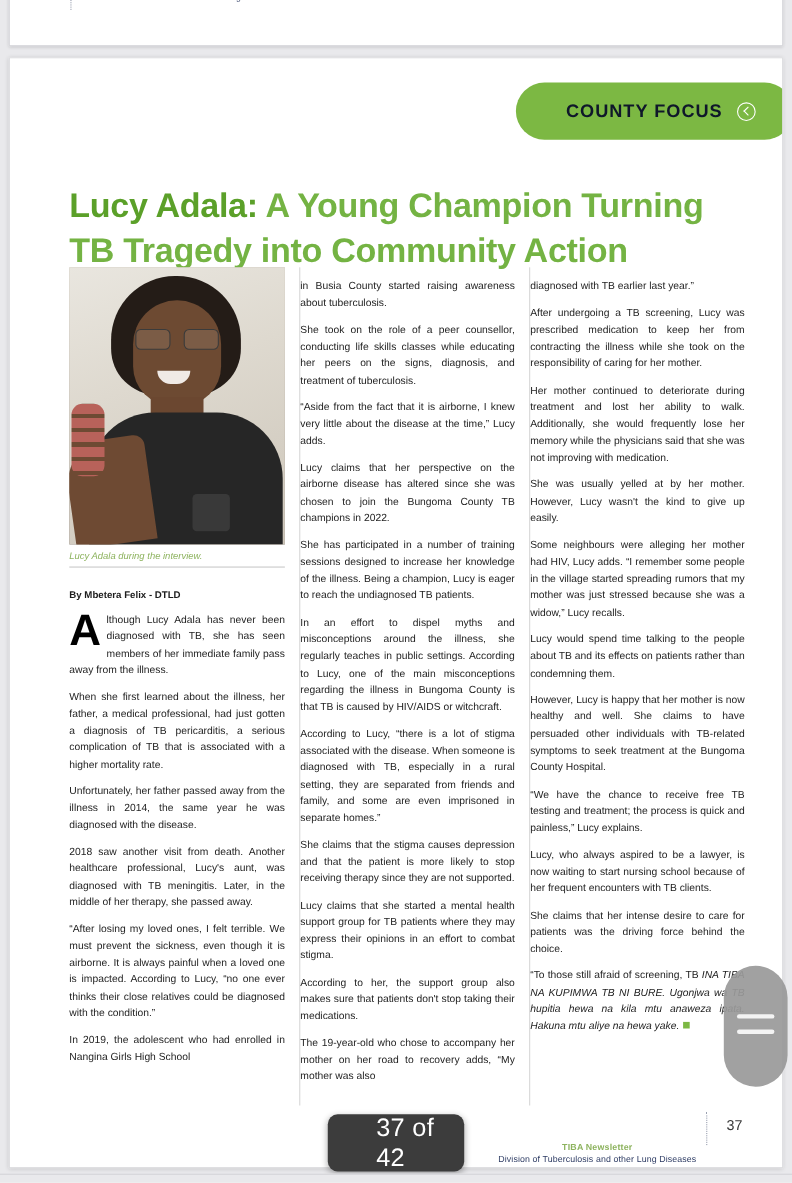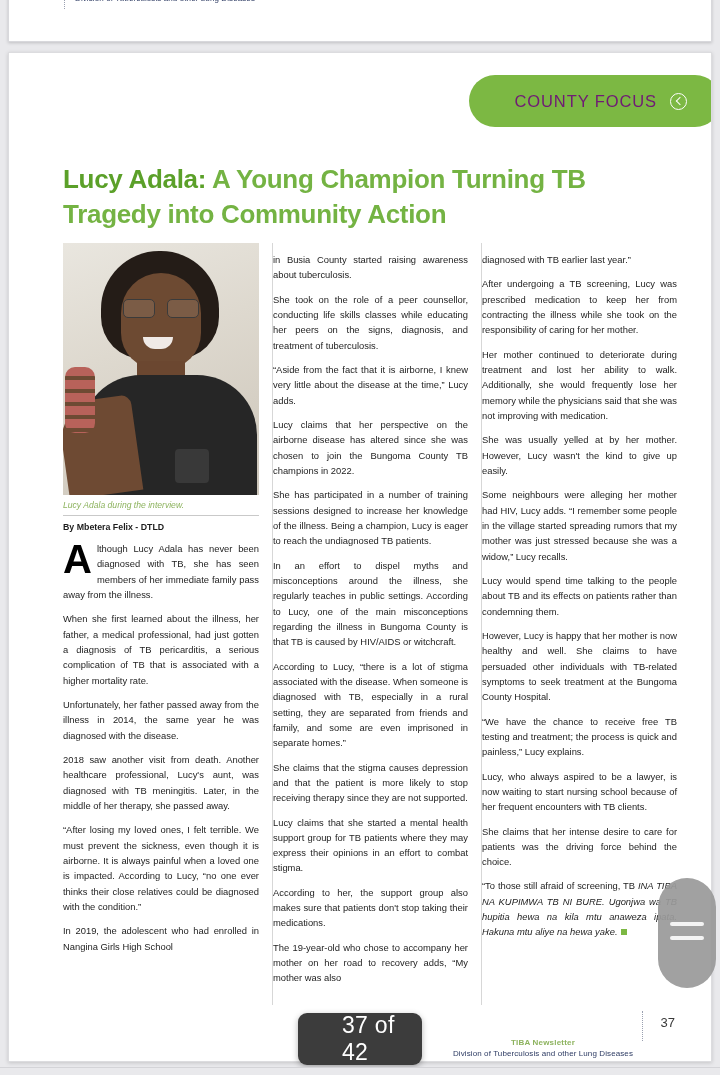--- a/index.html
+++ b/index.html
@@ -72,25 +72,25 @@
     min-width: 252px;
     background: #7cb843;
     border-radius: 26px;
     display: flex;
     align-items: center;
     justify-content: flex-end;
     padding-right: 34px;
     gap: 13px;
   }
   .county-tab .ct-label {
-    color: #701a75;
+    color: #0f172a;
     font-size: 16.5px;
     letter-spacing: .9px;
     font-family: "Liberation Sans", sans-serif;
-    font-weight: 400;
+    font-weight: 700;
   }
   .ct-icon {
     width: 17px; height: 17px;
     border: 1.4px solid #ffffff;
     border-radius: 50%;
     position: relative;
     flex: 0 0 auto;
   }
   .ct-icon::before {
     content: "";
@@ -100,21 +100,21 @@
     border-left: 1.4px solid #fff;
     border-bottom: 1.4px solid #fff;
     transform: rotate(45deg);
   }
 
   
   .headline {
     position: absolute;
     left: 54px; top: 92px;
     width: 610px;
-    font-size: 26px;
+    font-size: 31px;
     line-height: 1.34;
     color: #74b343;
     font-family: "Liberation Sans", sans-serif;
     letter-spacing: -0.3px;
   }
   .headline .name {
     font-weight: bold;
     color: #5ba029;
   }
 
@@ -219,21 +219,21 @@
   .caption {
     margin-top: 5px;
     font-size: 8.6px;
     font-style: italic;
     color: #8db35e;
     font-family: "Liberation Sans", sans-serif;
     padding-bottom: 5px;
     border-bottom: 1px solid #c9c9c9;
   }
   .byline {
-    margin-top: 6px;
+    margin-top: 20px;
     font-size: 8.8px;
     font-weight: bold;
     color: #1c1c1c;
     font-family: "Liberation Sans", sans-serif;
   }
 
   p.body {
     font-size: 9.4px;
     line-height: 1.63;
     color: #1d1d1d;

